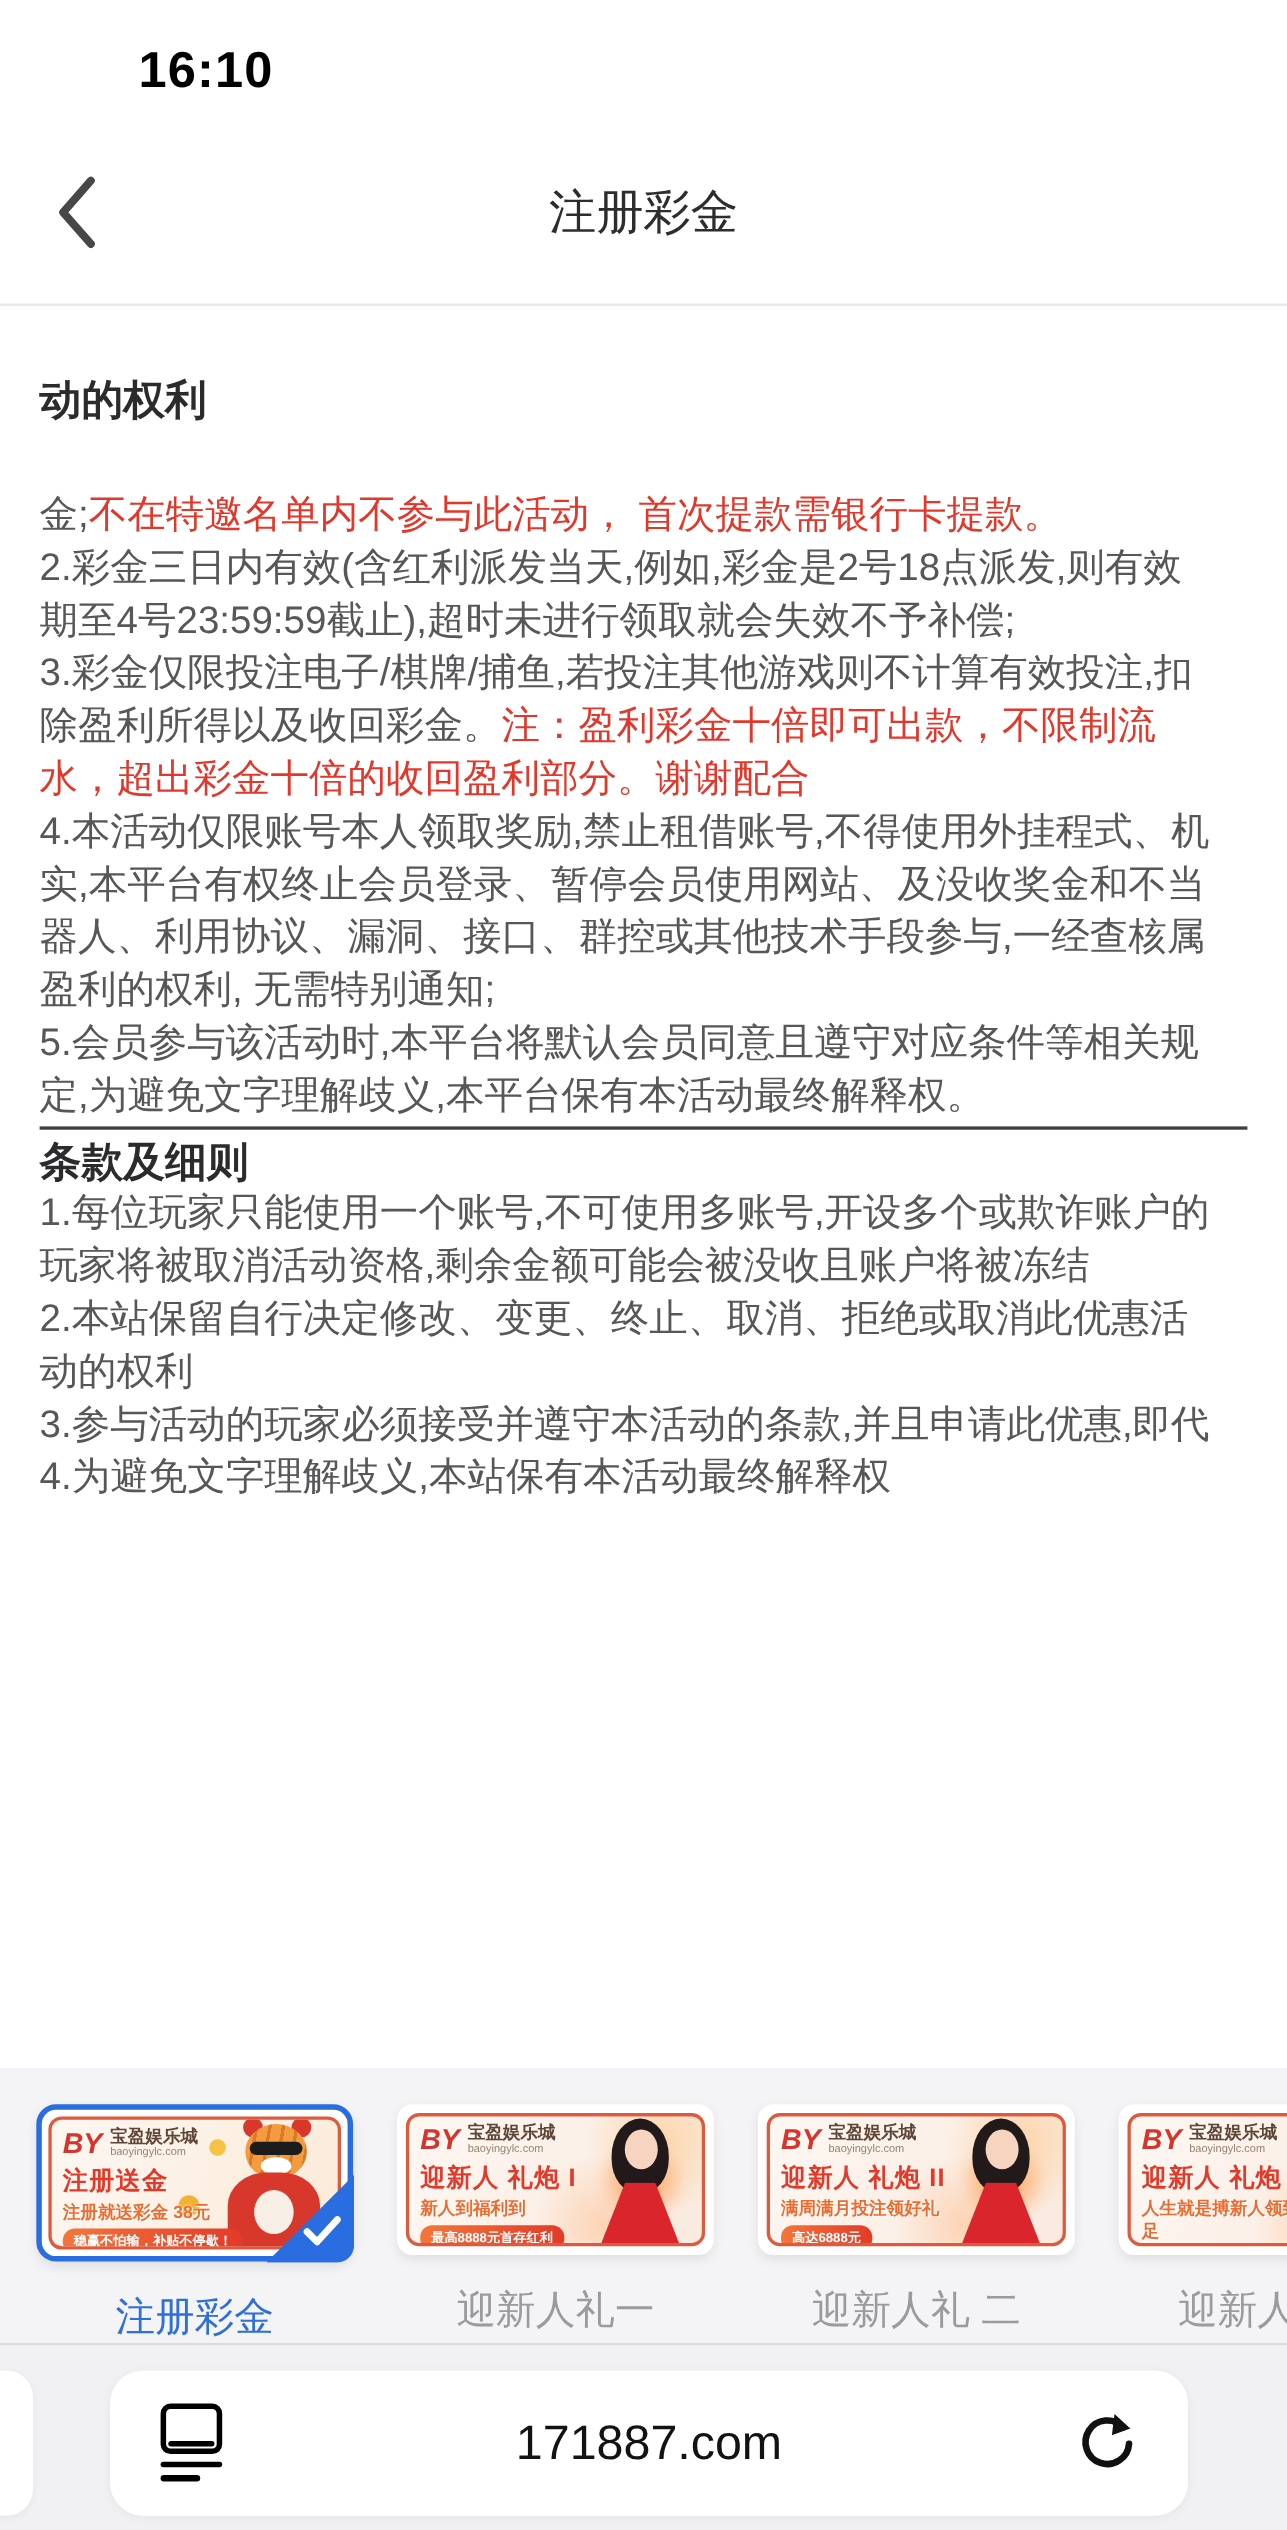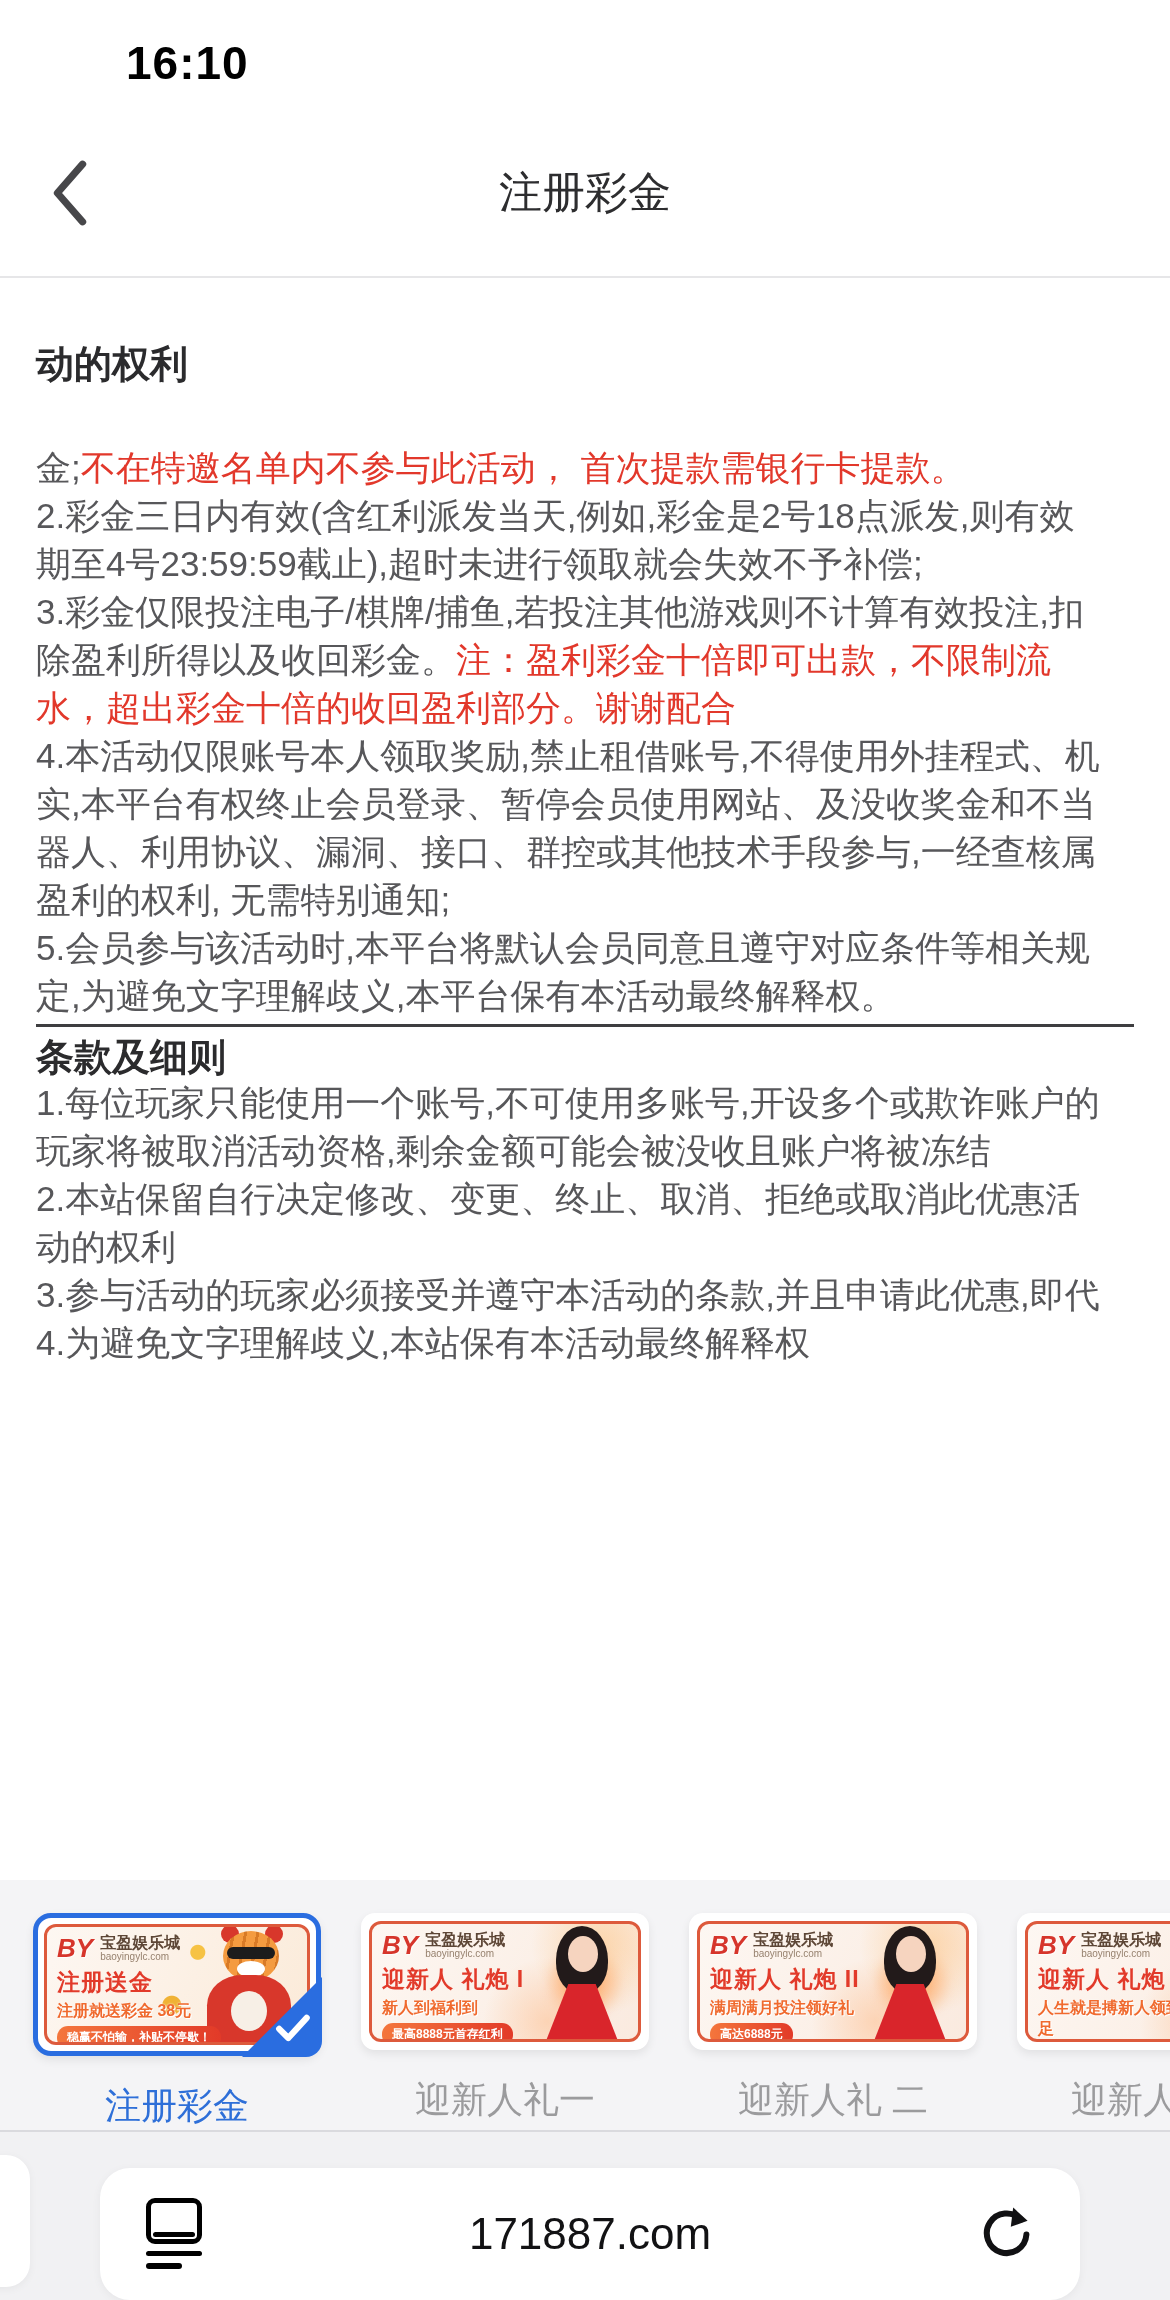--- a/index.html
+++ b/index.html
@@ -94,21 +94,21 @@
       border-bottom-right-radius:16px;z-index:4;}
   .check-svg{position:absolute;right:2px;bottom:2px;z-index:5;}
   .card-label{margin-top:26px;text-align:center;font-size:36px;color:#9b9b9d;white-space:nowrap;}
   .card-label.selected{color:#2e6fd8;}
 
   
   .toolbar{position:absolute;top:2130px;left:0;width:1170px;height:170px;background:#f1f1f3;
            border-top:2px solid #dadade;box-sizing:border-box;}
   .tab-peek{position:absolute;left:-44px;top:23px;width:74px;height:132px;background:#fff;
             border-radius:24px;box-shadow:0 2px 8px rgba(0,0,0,.05);}
-  .urlbar{position:absolute;left:100px;top:36px;width:980px;height:132px;background:#fff;
+  .urlbar{position:absolute;left:100px;top:23px;width:980px;height:132px;background:#fff;
           border-radius:30px;box-shadow:0 2px 10px rgba(0,0,0,.05);}
   .page-icon{position:absolute;left:46px;top:30px;width:56px;height:72px;cursor:pointer;}
   .page-icon .frame{position:relative;width:46px;height:36px;border:5px solid #000;border-radius:9px;}
   .page-icon .frame::after{content:"";position:absolute;left:2px;right:2px;bottom:2px;height:5px;
       background:#000;border-radius:3px;}
   .page-icon .l1{margin-top:7px;width:56px;height:5px;background:#000;border-radius:3px;}
   .page-icon .l2{margin-top:7px;width:36px;height:6px;background:#000;border-radius:3px;}
   .url{position:absolute;left:0;right:0;top:0;height:100%;display:flex;align-items:center;
        justify-content:center;font-size:44px;color:#121214;}
   .reload{position:absolute;right:44px;top:36px;width:60px;height:60px;cursor:pointer;}

